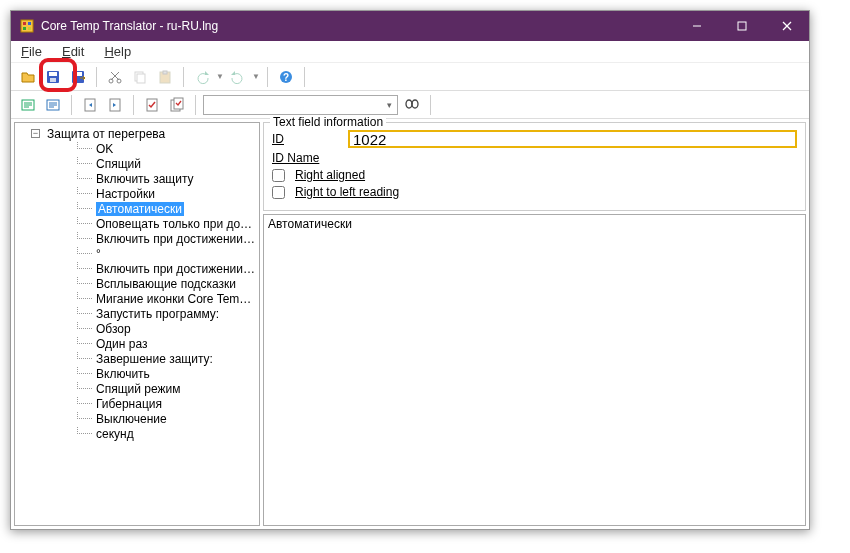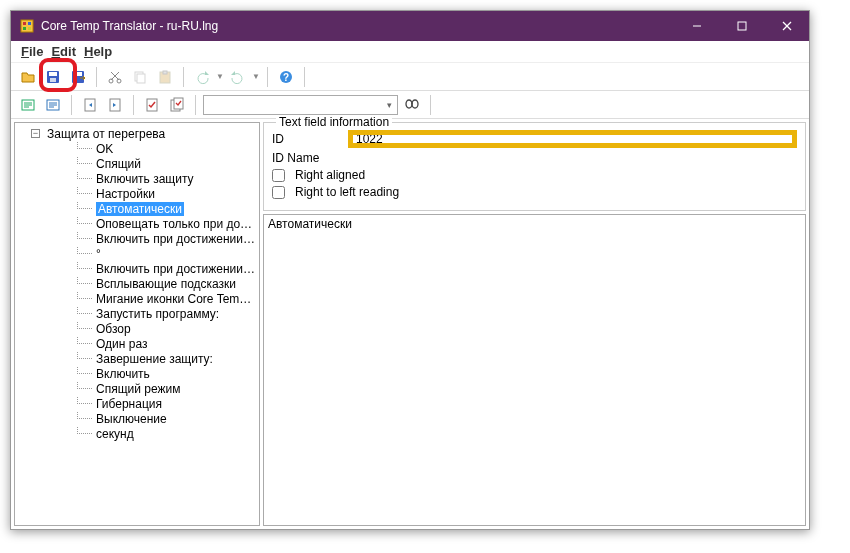--- a/index.html
+++ b/index.html
@@ -42,22 +42,22 @@
     width: 45px; height: 30px;
     display: flex; align-items: center; justify-content: center;
     color: #fff; font-size: 13px;
   }
 
   .menubar {
     height: 22px;
     display: flex;
     align-items: center;
     padding: 0 6px;
+    gap: 12px;
     border-bottom: 1px solid #eee;
-    font-weight: bold;
   }
   .menubar .menu-item {
     font-size: 13px;
     color: #333;
     padding: 1px 4px;
     text-decoration: underline;
     text-decoration-color: transparent;
   }
   .menubar .menu-item::first-letter { text-decoration: underline; }
 
@@ -163,36 +163,37 @@
     margin: 3px 3px 3px 0;
     gap: 3px;
   }
   .field-info {
     border: 1px solid #ccc;
     padding: 4px 8px 8px;
     position: relative;
   }
   .field-info .group-label {
     position: absolute;
-    top: -8px; left: 12px;
+    top: -8px; left: 6px;
     background: #fff;
     padding: 0 3px;
     font-size: 12px;
   }
   .field-info-row {
     display: flex; align-items: center;
     margin: 3px 0;
     gap: 6px;
+    text-decoration: underline;
   }
   .field-info-row label { width: 70px; font-size: 12px; }
   .field-info-row input[type="text"] {
     flex: 1;
     height: 18px;
-    border: 5px solid #eab308;
-    font-size: 12px;
+    border: 2px solid #eab308;
+    font-size: 15px;
     padding: 0 3px;
   }
   .field-info-row input[type="checkbox"] { margin: 0 4px 0 0; }
   .text-edit-wrap {
     flex: 1;
     border: 1px solid #aaa;
     display: flex;
   }
   .text-edit {
     flex: 1;

